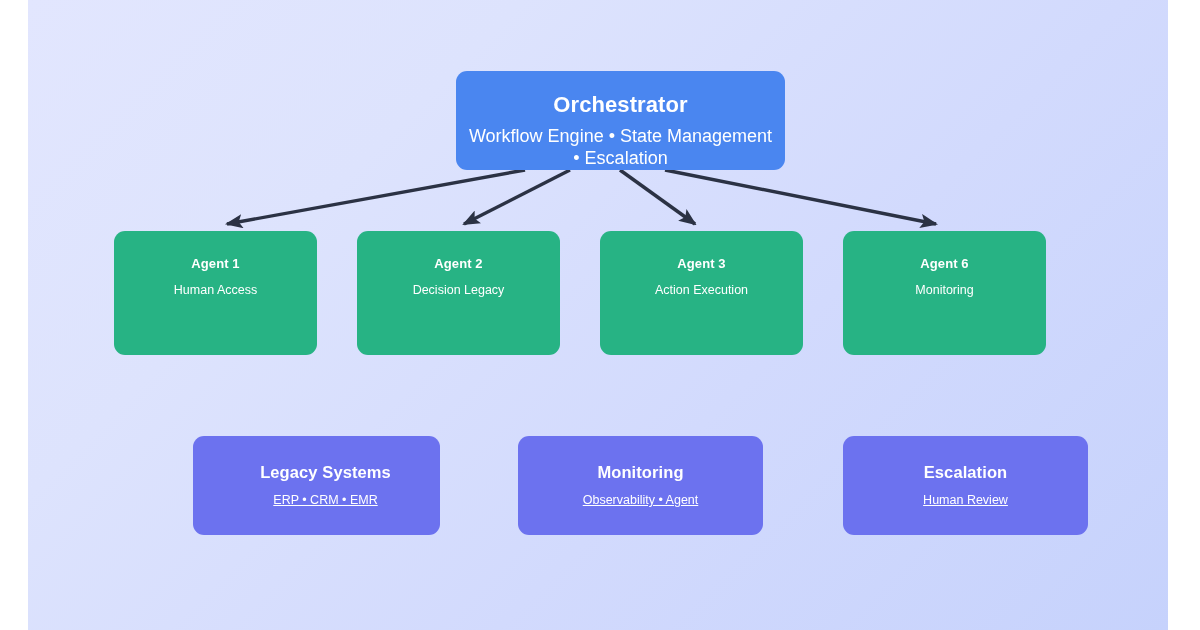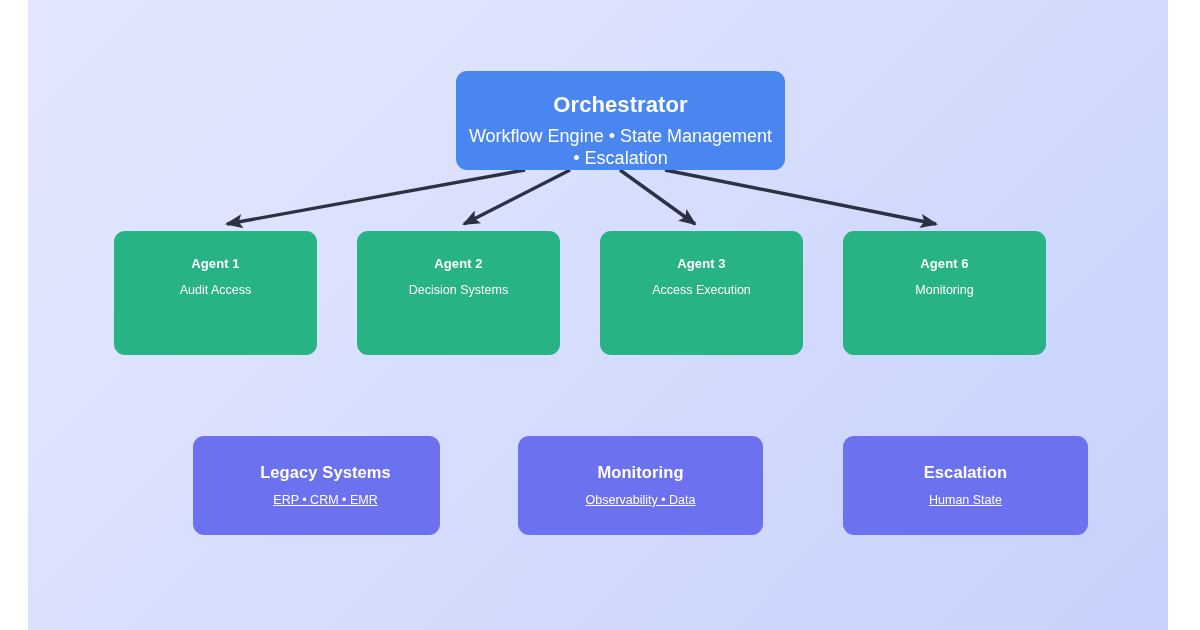--- a/index.html
+++ b/index.html
@@ -134,46 +134,46 @@
     </g>
   </svg>
 
   <div class="node" id="node-orchestrator">
     <div class="node-title">Orchestrator</div>
     <div class="node-subtitle">Workflow Engine • State Management • Escalation</div>
   </div>
 
   <div class="node node-agent" id="node-agent-0">
     <div class="node-title">Agent 1</div>
-    <div class="node-subtitle">Audit Access</div>
+    <div class="node-subtitle">Human Access</div>
   </div>
 
   <div class="node node-agent" id="node-agent-1">
     <div class="node-title">Agent 2</div>
-    <div class="node-subtitle">Decision Systems</div>
+    <div class="node-subtitle">Decision Legacy</div>
   </div>
 
   <div class="node node-agent" id="node-agent-2">
     <div class="node-title">Agent 3</div>
-    <div class="node-subtitle">Access Execution</div>
+    <div class="node-subtitle">Action Execution</div>
   </div>
 
   <div class="node node-agent" id="node-agent-3">
     <div class="node-title">Agent 6</div>
     <div class="node-subtitle">Monitoring</div>
   </div>
 
   <div class="node node-support" id="node-support-0">
     <div class="node-title">Legacy Systems</div>
     <div class="node-subtitle">ERP • CRM • EMR</div>
   </div>
 
   <div class="node node-support" id="node-support-1">
     <div class="node-title">Monitoring</div>
-    <div class="node-subtitle">Observability • Data</div>
+    <div class="node-subtitle">Observability • Agent</div>
   </div>
 
   <div class="node node-support" id="node-support-2">
     <div class="node-title">Escalation</div>
-    <div class="node-subtitle">Human State</div>
+    <div class="node-subtitle">Human Review</div>
   </div>
 
 </div>
 
 </body></html>

